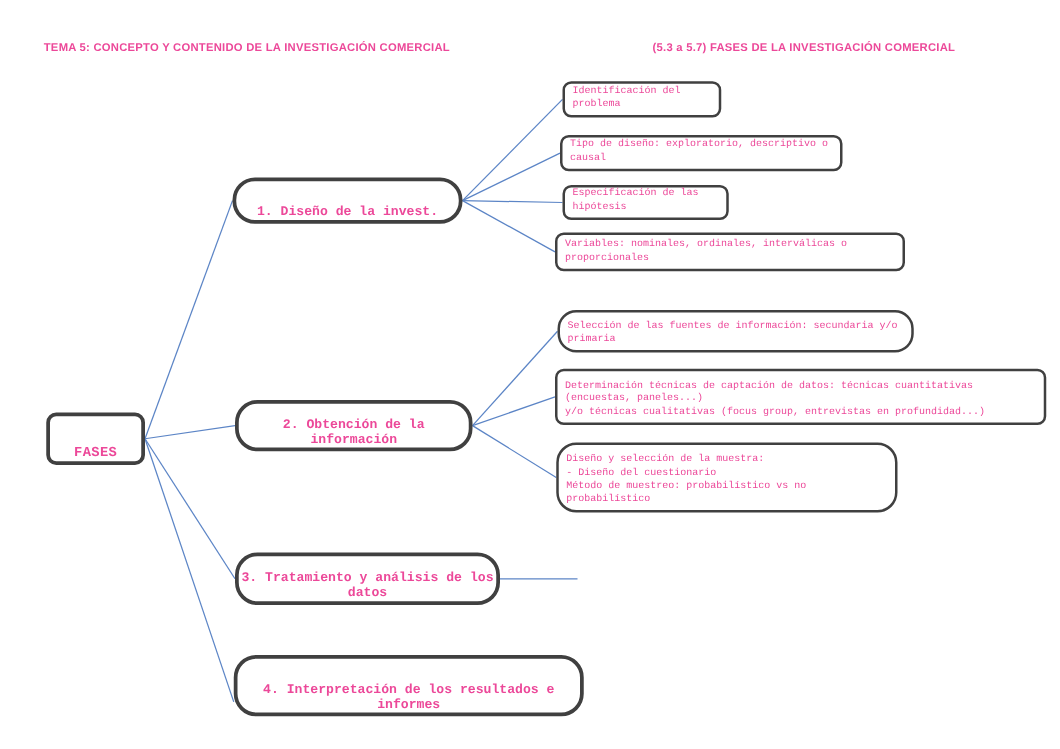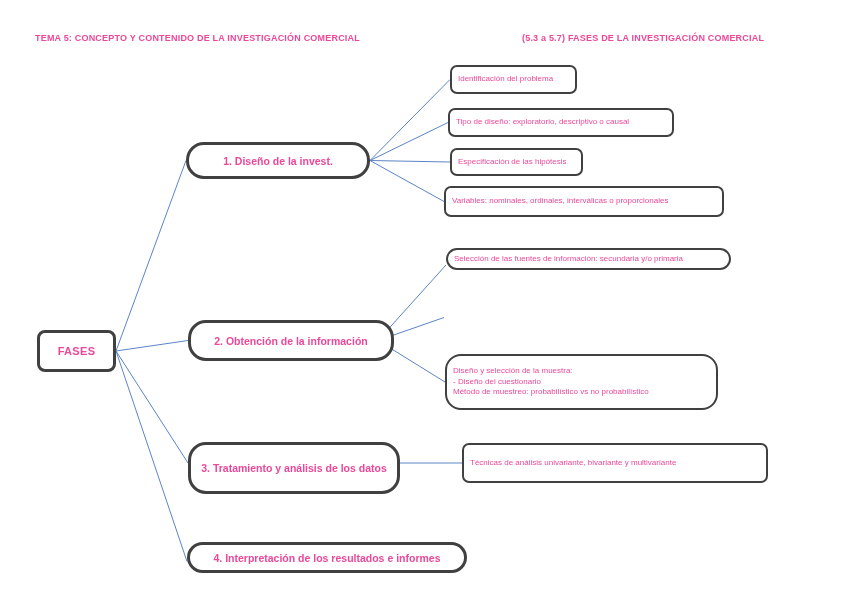--- a/index.html
+++ b/index.html
@@ -26,22 +26,23 @@
     pointer-events: none;
     z-index: 0;
   }
   .node {
     position: absolute;
     background: #ffffff;
     border: 4px solid #404040;
     border-radius: 8px;
     box-sizing: border-box;
     display: flex;
-    align-items: center;
+    align-items: flex-end;
     z-index: 1;
+    font-family: Liberation Mono, monospace;
   }
   .node.root {
     border-width: 3px;
     justify-content: center;
     font-weight: bold;
     font-size: 11px;
     letter-spacing: 0.3px;
   }
   .node.phase {
     border-width: 3px;
@@ -84,49 +85,50 @@
       <line x1="400" y1="463" x2="462" y2="463" stroke="#5c85c6" stroke-width="1"></line>
     </svg>
 
   <div class="node root" style="left:37px; top:330px; width:79px; height:42px;">
     <span>FASES</span>
   </div>
 
   <div class="node phase" style="left:186px; top:142px; width:184px; height:37px;">
     <span>1. Diseño de la invest.</span>
   </div>
-  <div class="node phase" style="left:188px; top:320px; width:206px; height:41px;">
+  <div class="node phase" style="left:188px; top:320px; width:190px; height:41px;">
     <span>2. Obtención de la información</span>
   </div>
-  <div class="node phase" style="left:188px; top:442px; width:212px; height:52px;">
+  <div class="node phase" style="left:188px; top:442px; width:212px; height:42px;">
     <span>3. Tratamiento y análisis de los datos</span>
   </div>
-  <div class="node phase" style="left:187px; top:542px; width:280px; height:31px;">
+  <div class="node phase" style="left:187px; top:524px; width:280px; height:49px;">
     <span>4. Interpretación de los resultados e informes</span>
   </div>
 
   <div class="node sub" style="left:450px; top:65px; width:127px; height:29px;">
     <span>Identificación del problema</span>
   </div>
   <div class="node sub" style="left:448px; top:108px; width:226px; height:29px;">
     <span>Tipo de diseño: exploratorio, descriptivo o causal</span>
   </div>
   <div class="node sub" style="left:450px; top:148px; width:133px; height:28px;">
     <span>Especificación de las hipótesis</span>
   </div>
   <div class="node sub" style="left:444px; top:186px; width:280px; height:31px;">
     <span>Variables: nominales, ordinales, interválicas o proporcionales</span>
   </div>
 
-  <div class="node sub" style="left:446px; top:248px; width:285px; height:22px;border-radius:15px;">
+  <div class="node sub" style="left:446px; top:248px; width:285px; height:34px;border-radius:15px;">
     <span>Selección de las fuentes de información: secundaria y/o primaria</span>
+  </div>
+  <div class="node sub" style="left:444px; top:295px; width:393px; height:45px;">
+    <span>Determinación técnicas de captación de datos: técnicas cuantitativas (encuestas, paneles...)
+y/o técnicas cualitativas (focus group, entrevistas en profundidad...)</span>
   </div>
   <div class="node sub" style="left:445px; top:354px; width:273px; height:56px;border-radius:16px;">
     <span>Diseño y selección de la muestra:
 - Diseño del cuestionario
 Método de muestreo: probabilístico vs no probabilístico</span>
   </div>
 
-  <div class="node sub" style="left:462px; top:443px; width:306px; height:40px;">
-    <span>Técnicas de análisis univariante, bivariante y multivariante</span>
-  </div>
 
 </div>
 
 </body></html>

